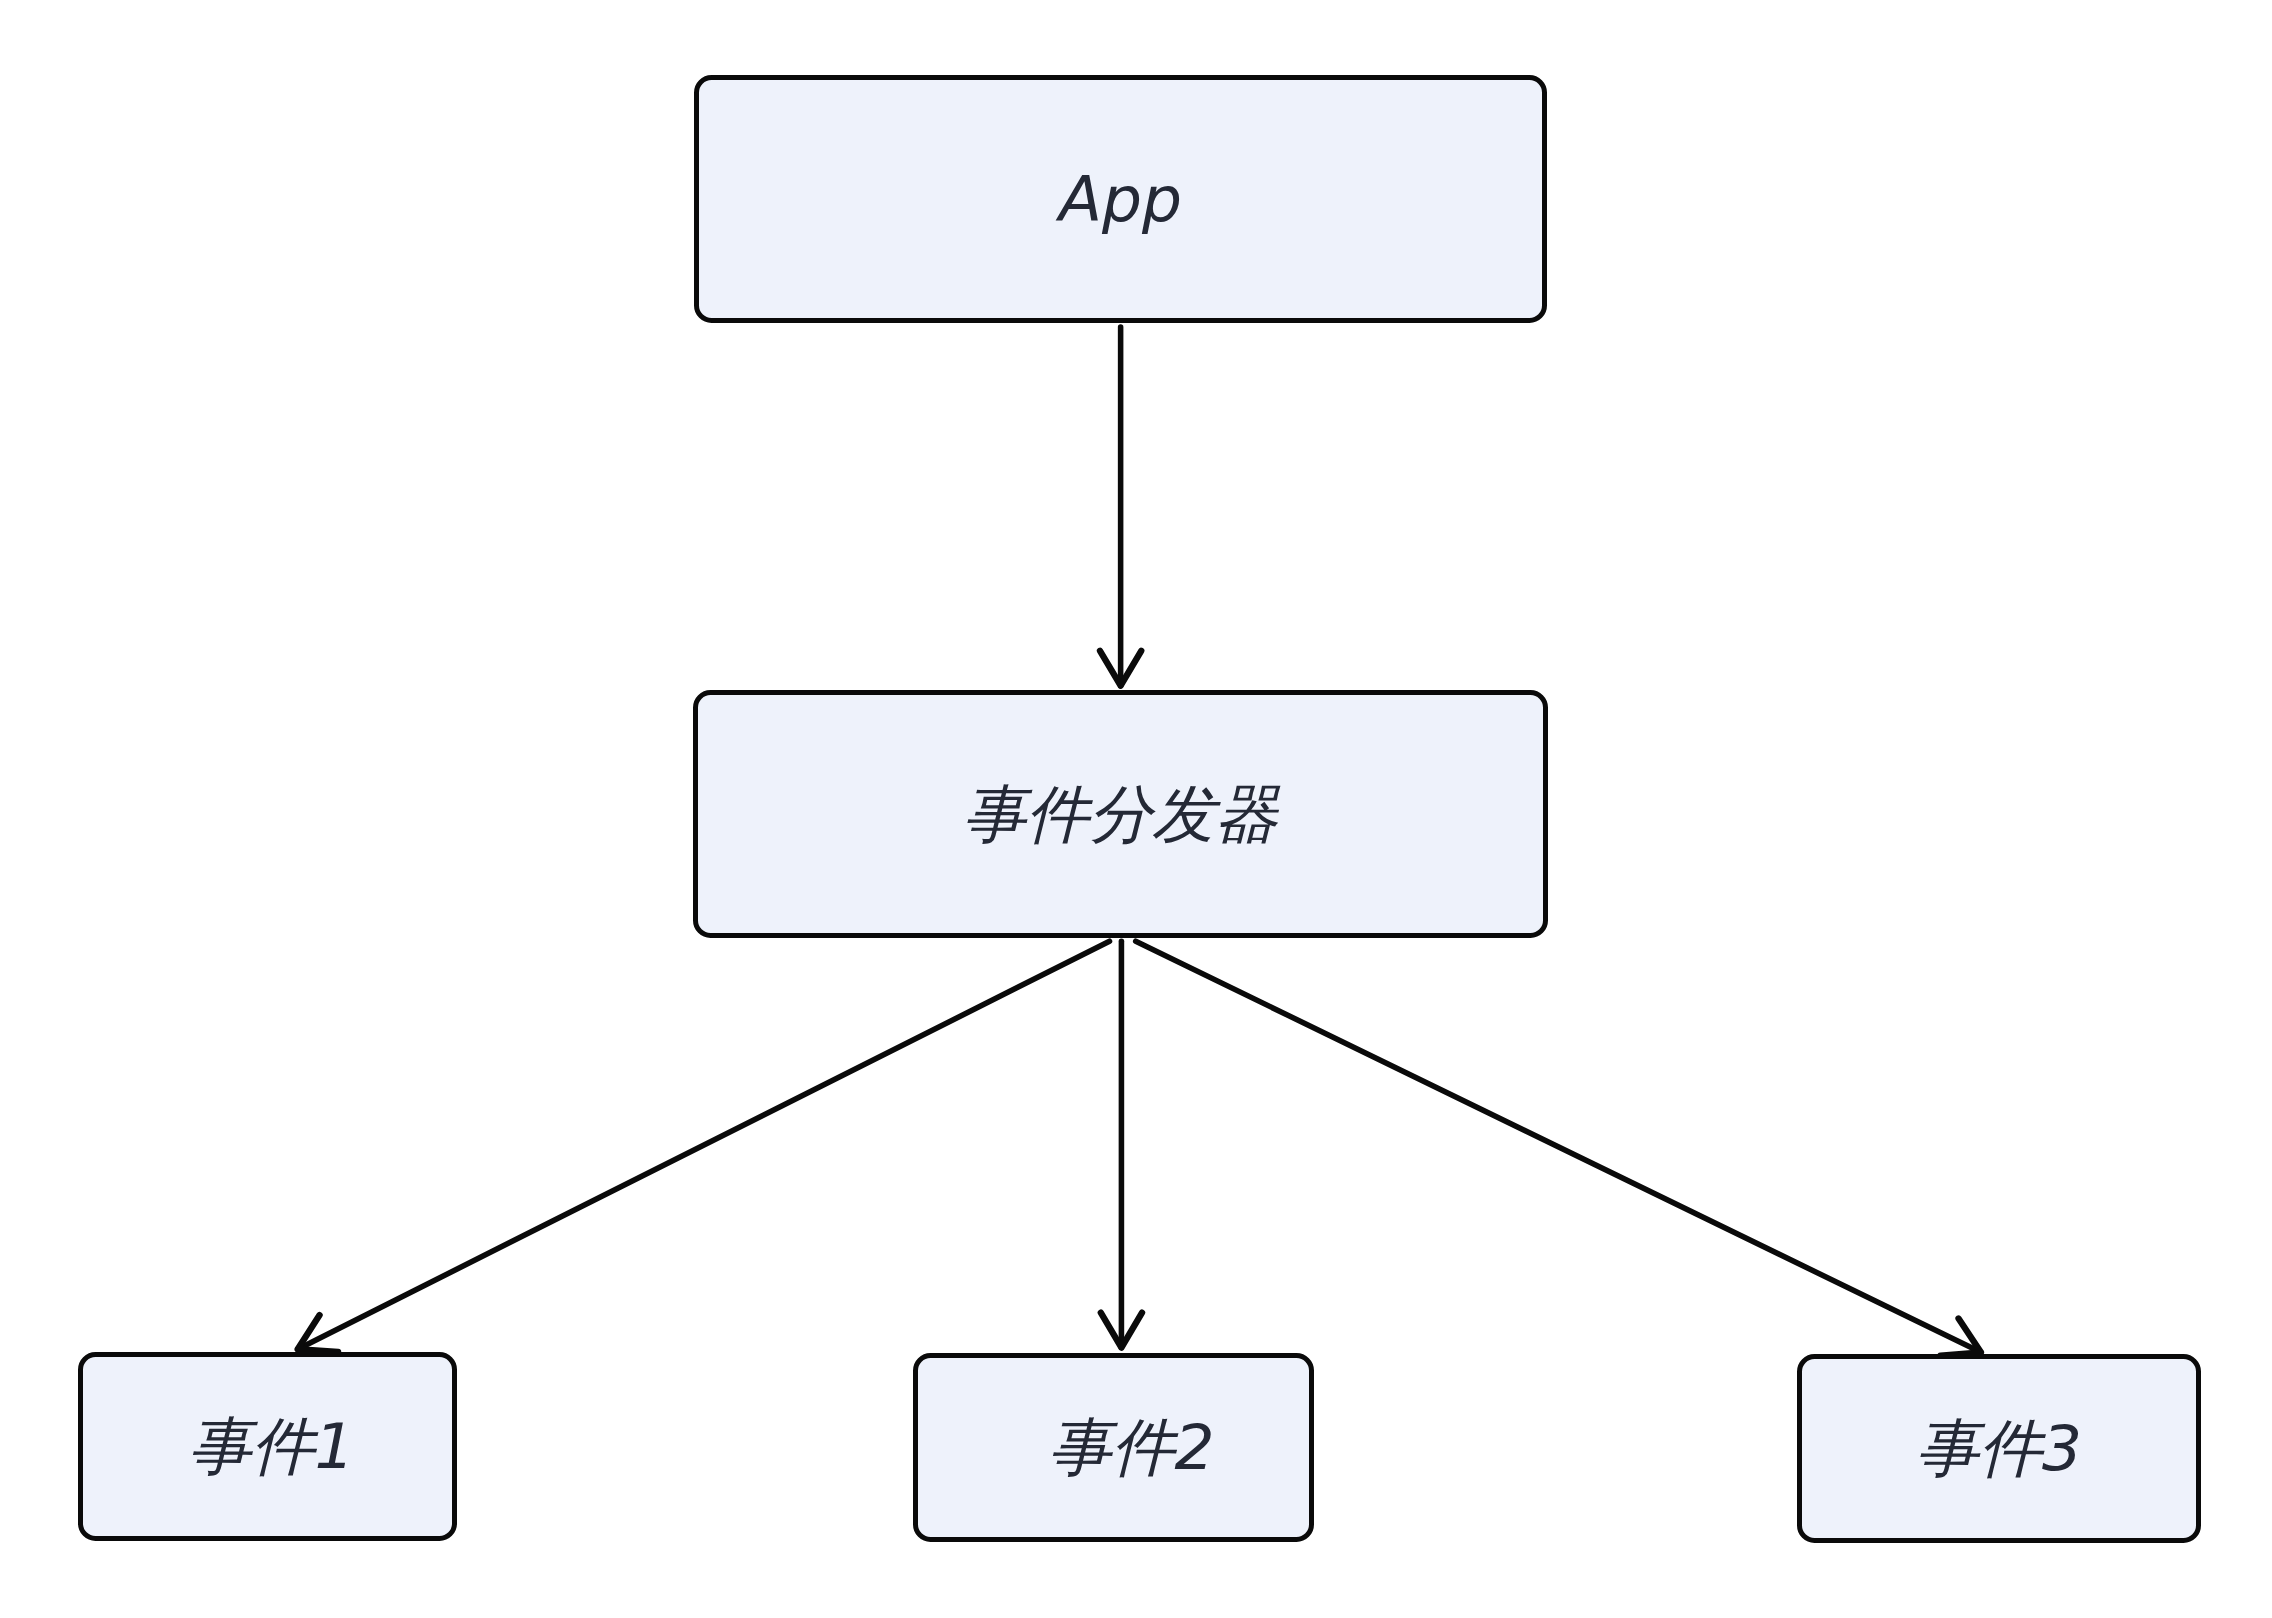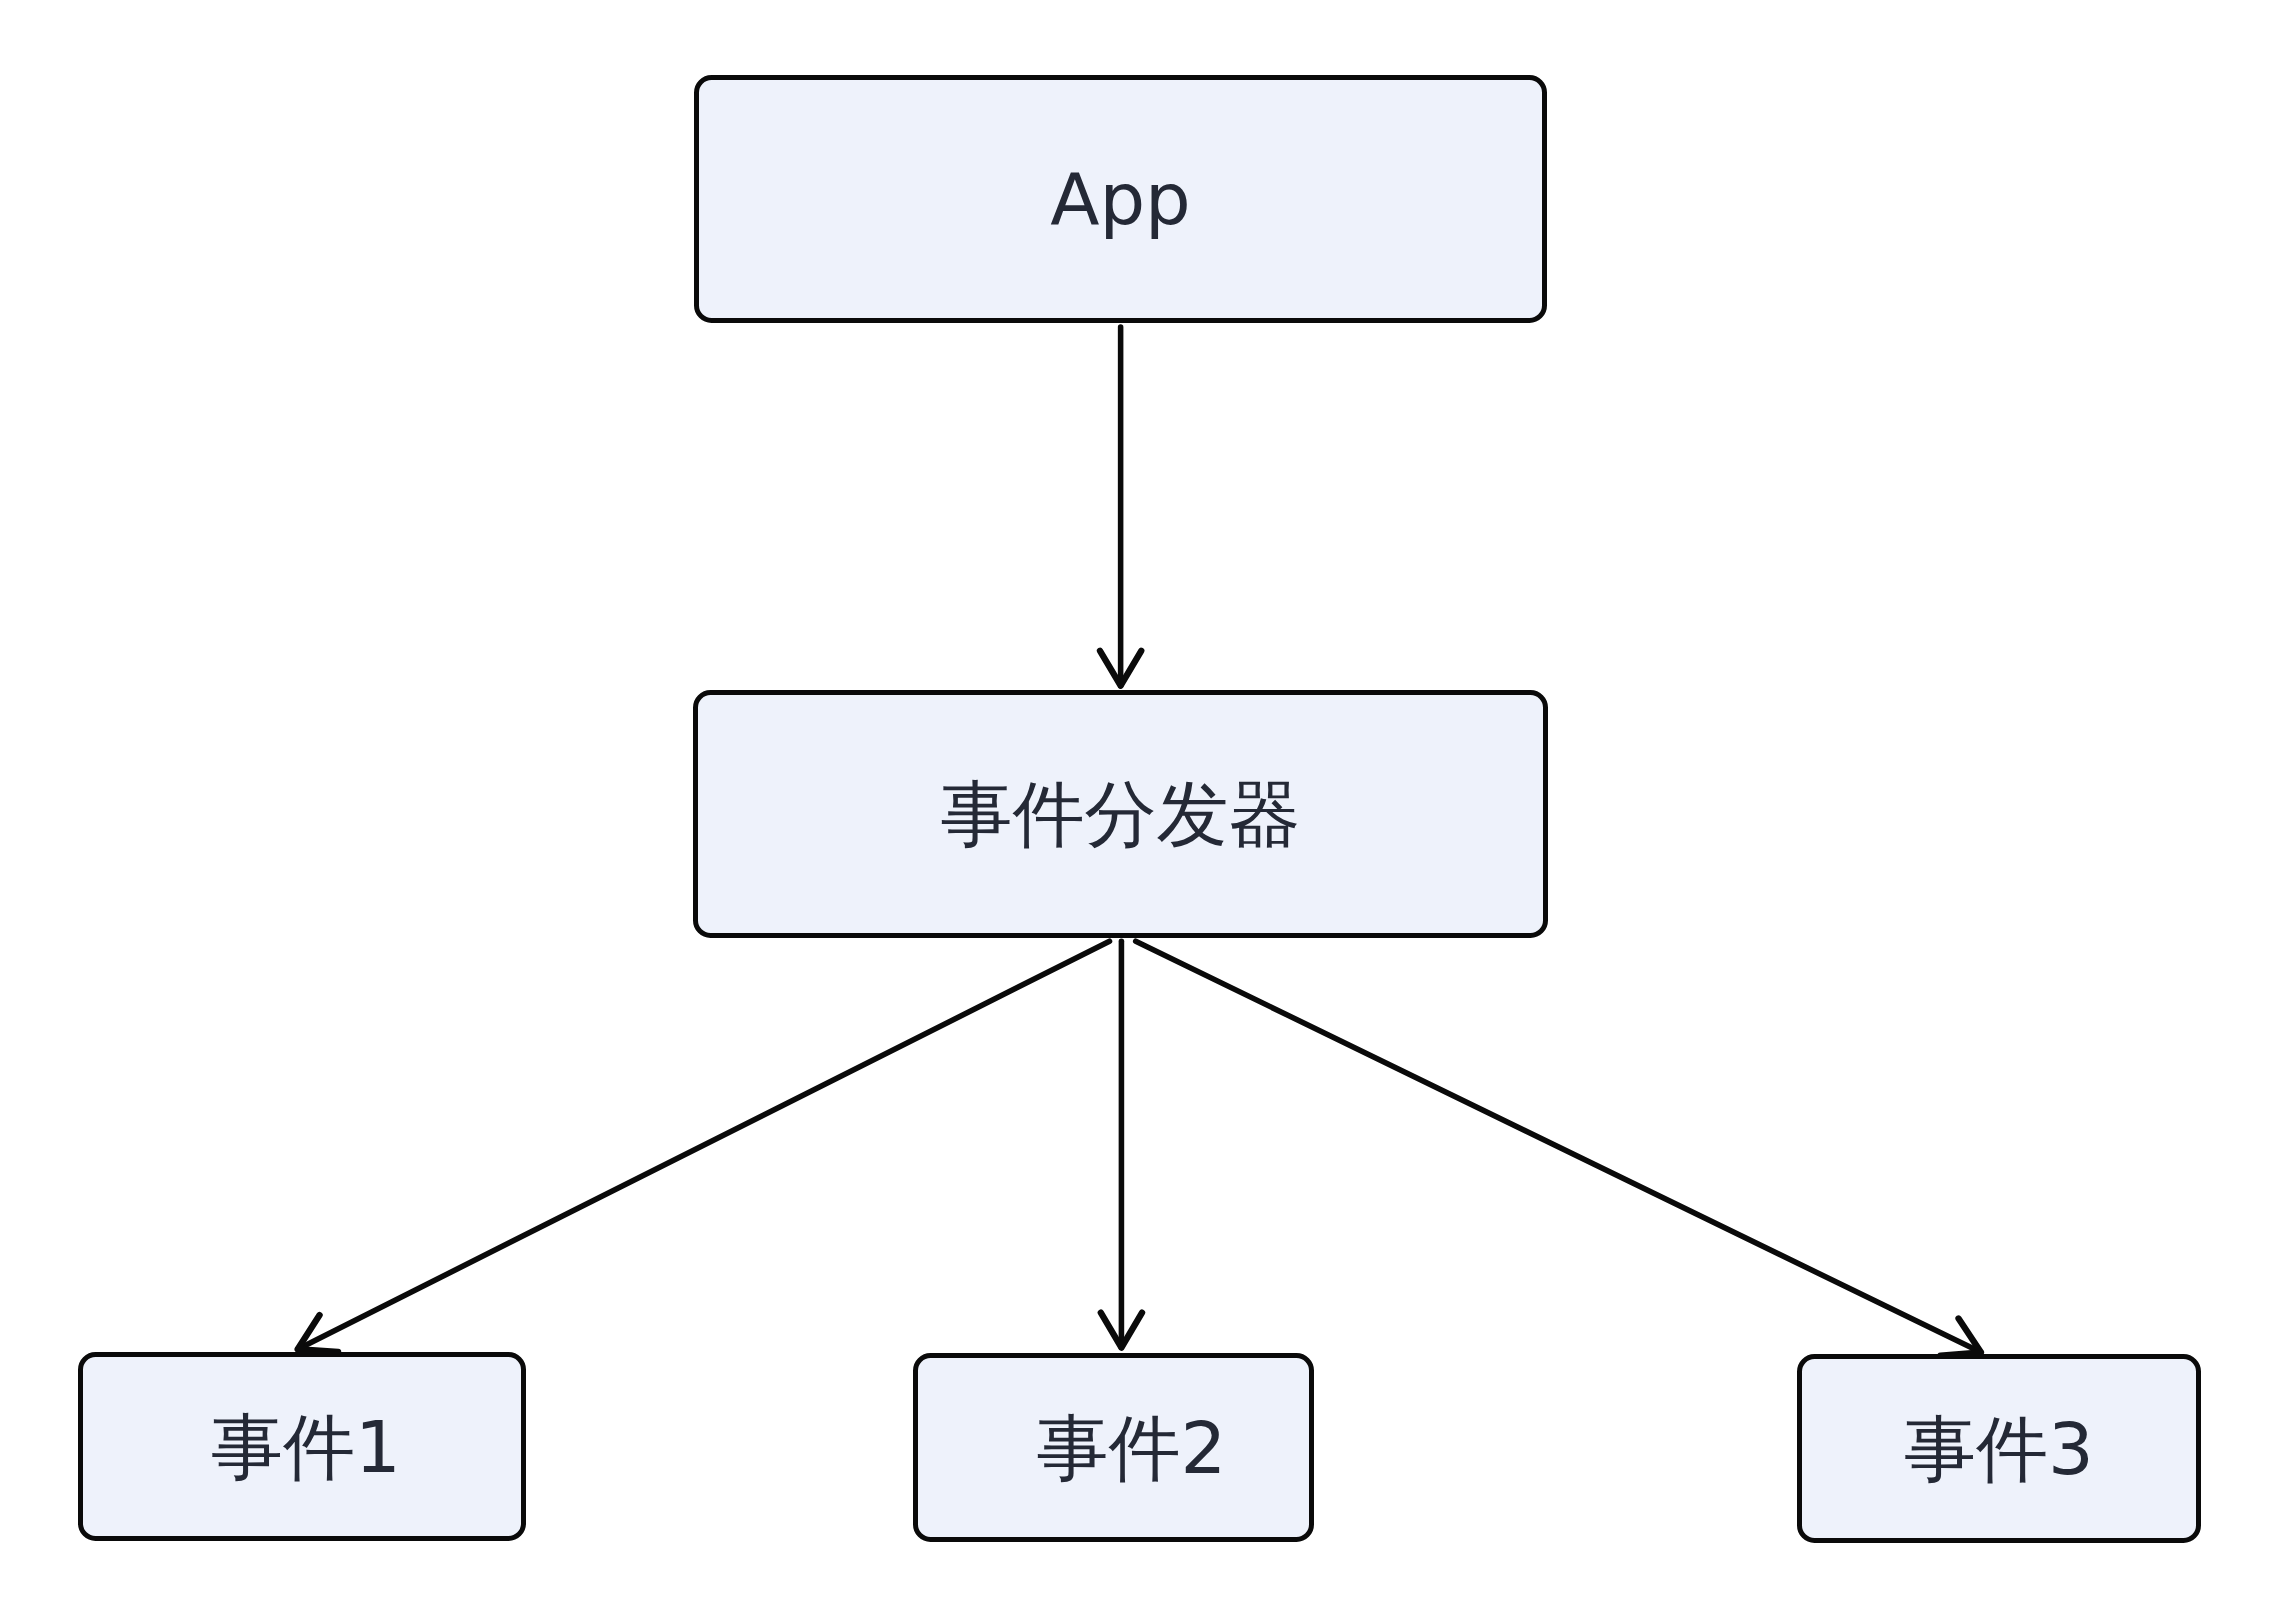--- a/index.html
+++ b/index.html
@@ -37,27 +37,28 @@
   .node {
     position: absolute;
     box-sizing: border-box;
     background: var(--node-fill, #eef2fb);
     border: 5.6px solid var(--node-border, #0a0a0a);
     border-radius: 17.5px;
     display: flex;
     align-items: center;
     justify-content: center;
     color: var(--text, #242936);
-    font-size: 72px;
+    font-size: 63px;
     line-height: 1;
     white-space: nowrap;
+    font-style: italic;
   }
   .node-app        { left: 694px;  top: 75px;   width: 853px; height: 248px; }
   .node-dispatcher { left: 693px;  top: 690px;  width: 855px; height: 248px; }
-  .node-event1     { left: 78px;   top: 1352px; width: 448px;  height: 189px; padding-left: 8px; }
+  .node-event1     { left: 78px;   top: 1352px; width: 379px;  height: 189px; padding-left: 8px; }
   .node-event2     { left: 913px; top: 1353px; width: 401px;  height: 189px; padding-left: 36px; }
   .node-event3     { left: 1797px; top: 1354px; width: 404px;  height: 189px; text-align: center; }
 </style>
 </head>
 <body>
 
 <div class="canvas">
 
   <svg class="edges" viewBox="0 0 2864 2040" xmlns="http://www.w3.org/2000/svg">
     <defs>

